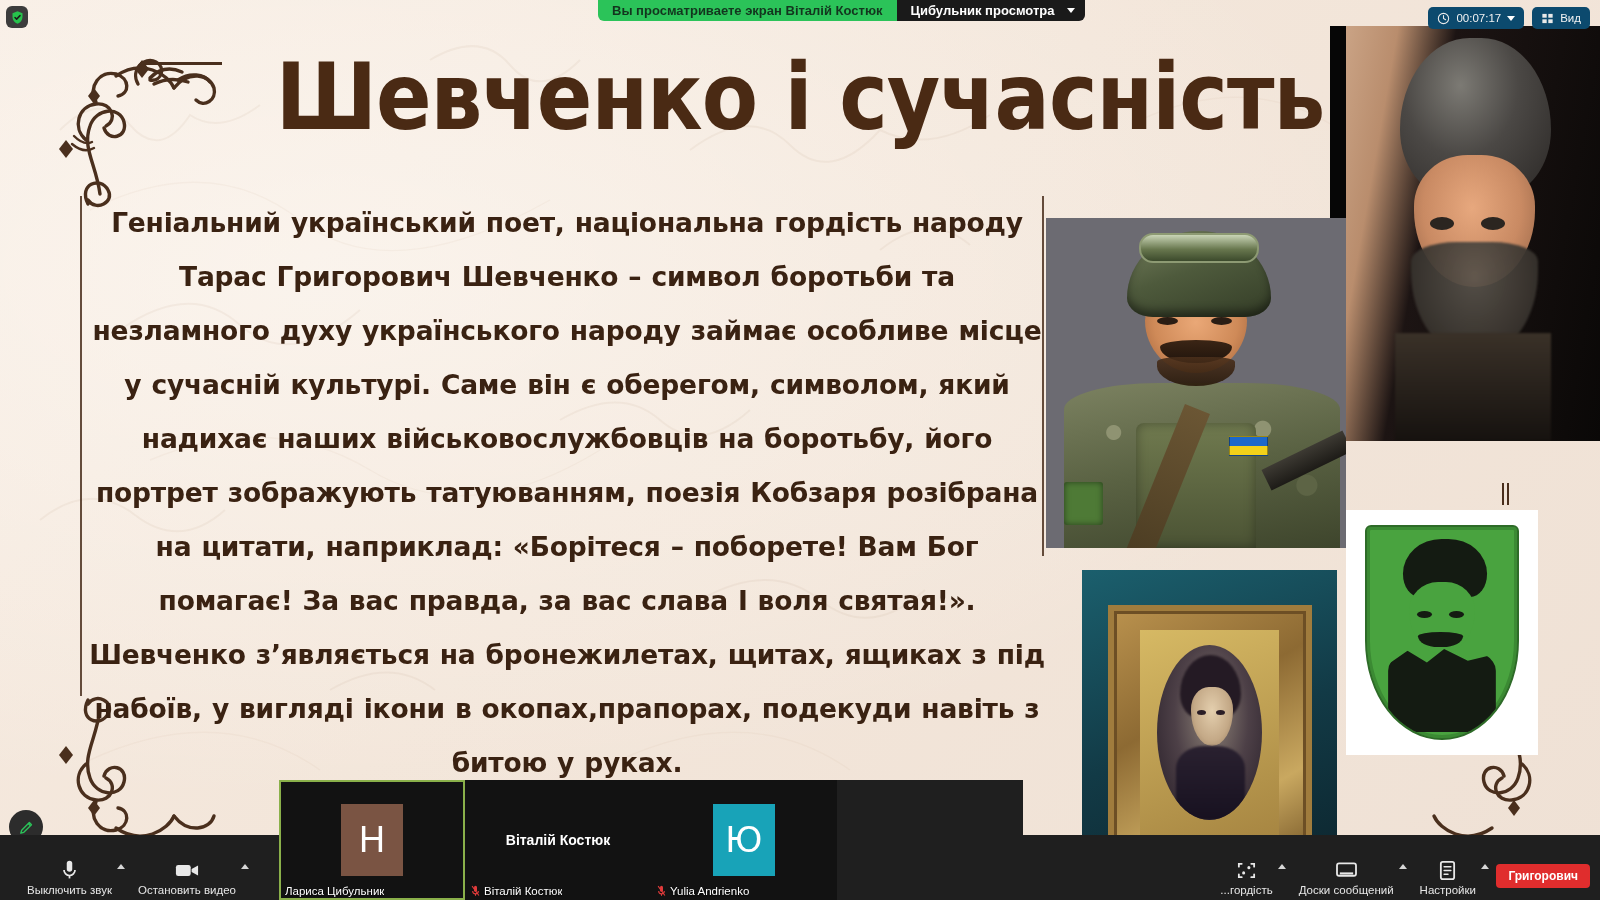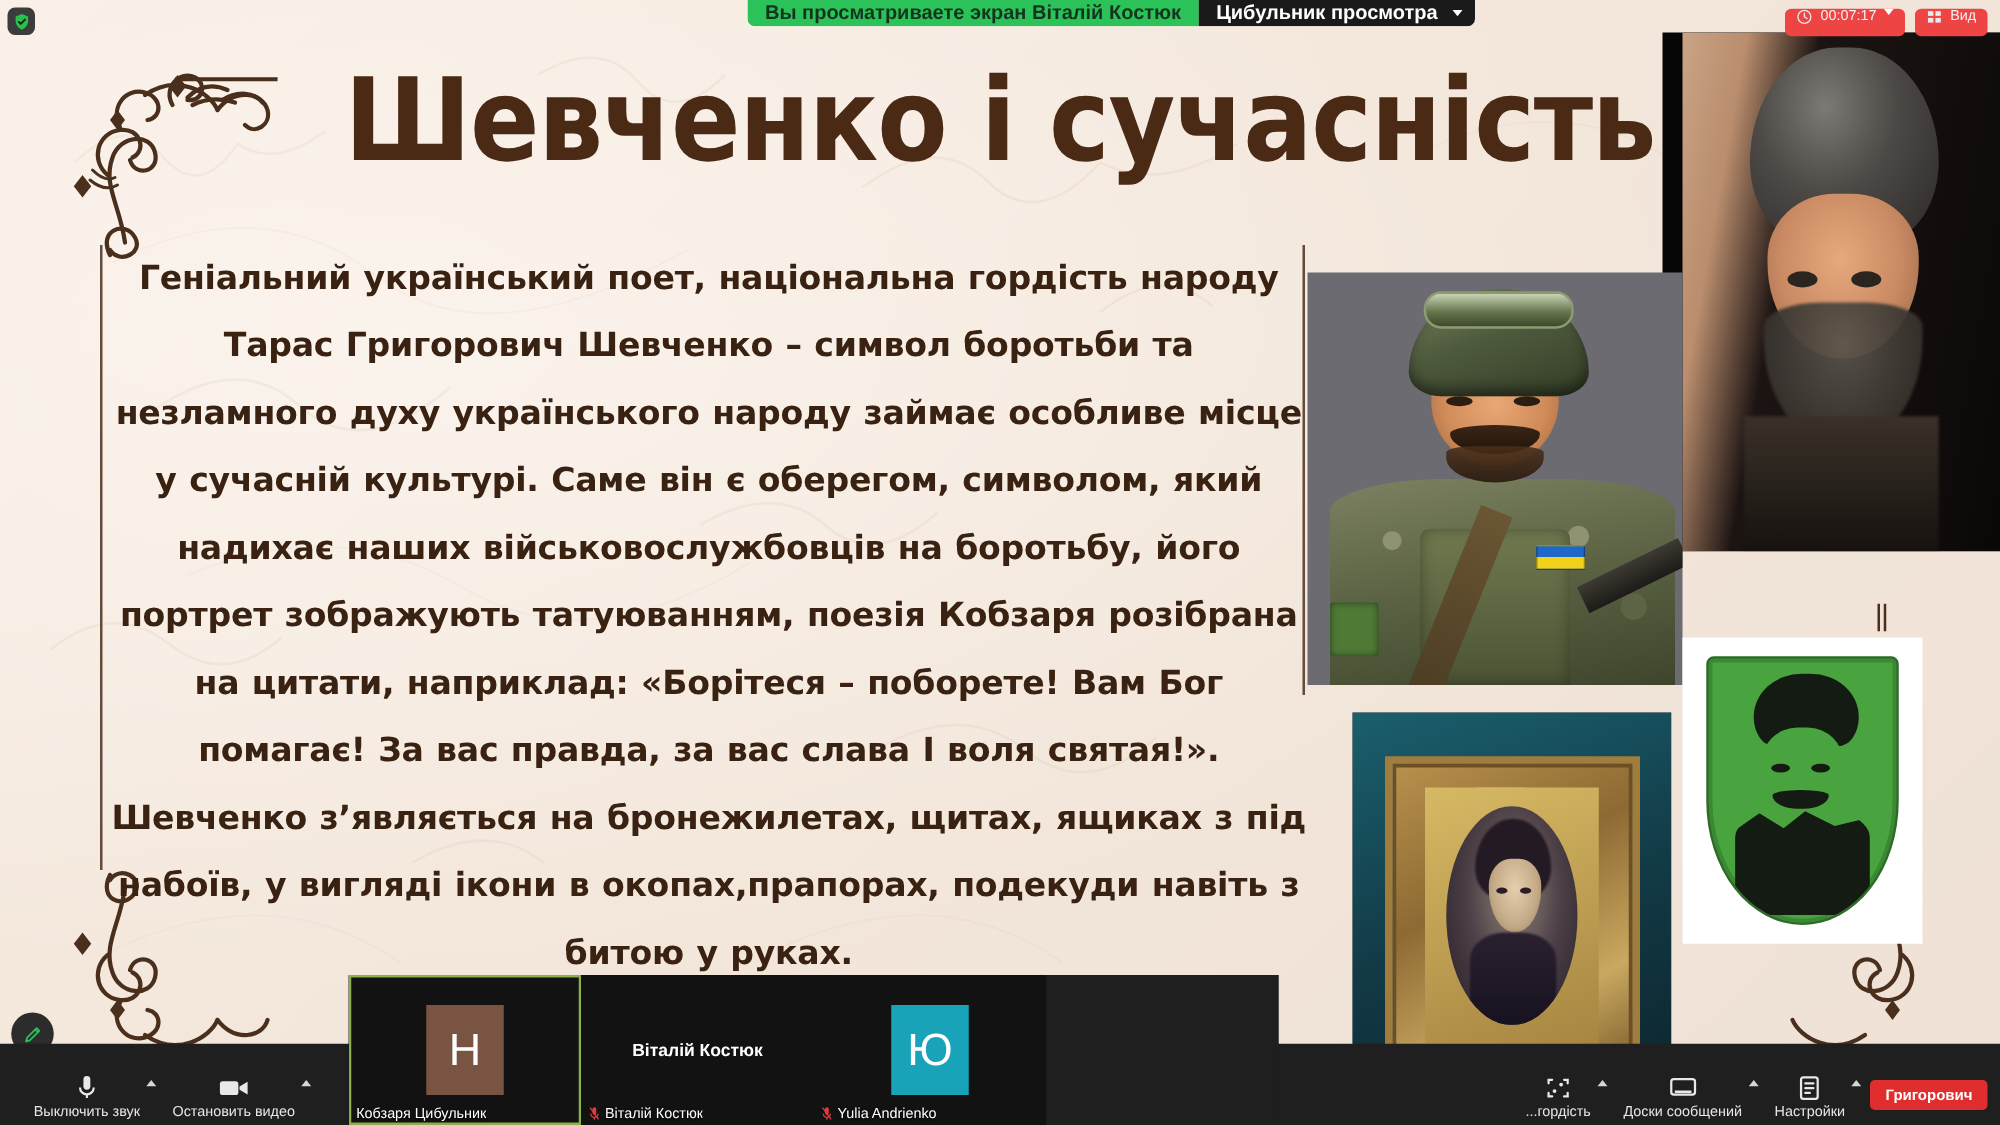--- a/index.html
+++ b/index.html
@@ -318,21 +318,21 @@
     display: flex; align-items: center; justify-content: center;
   }
 
   
   .share-bar {
     position: absolute; left: 598px; top: 0;
     height: 21px;
     display: flex; align-items: stretch;
     border-radius: 0 0 6px 6px;
     overflow: hidden;
-    font-size: 16px;
+    font-size: 13px;
     z-index: 20;
   }
   .share-bar .sharing-label {
     background: #2bc359; color: #13351e;
     display: flex; align-items: center;
     padding: 0 14px;
     font-weight: 700;
     white-space: nowrap;
   }
   .share-bar .view-opts {
@@ -349,23 +349,23 @@
     border-top: 5px solid #ffffff;
   }
 
   
   .top-right {
     position: absolute; right: 10px; top: 7px;
     display: flex; align-items: center; gap: 8px;
     z-index: 20;
   }
   .pill {
-    background: #ef4444; color: #f2f2f2;
+    background: #0c4a6e; color: #f2f2f2;
     height: 22px; border-radius: 5px;
-    display: flex; align-items: flex-start; gap: 6px;
+    display: flex; align-items: center; gap: 6px;
     padding: 0 9px;
     font-size: 11.5px;
     white-space: nowrap;
   }
 
   
   .pencil-fab {
     position: absolute; left: 9px; bottom: 56px;
     width: 34px; height: 34px; border-radius: 50%;
     background: #2c2c2c;
@@ -709,21 +709,21 @@
   </div>
 
   <div class="filmstrip">
 
 
     <div class="tile active">
       <div class="avatar-initial" style="background:#7a5443">
         <span>Н</span>
       </div>
       <div class="tile-name">
-        <span>Кобзаря Цибульник</span>
+        <span>Лариса Цибульник</span>
       </div>
     </div>
 
     <div class="tile">
       <div class="tile-center-name">Віталій Костюк</div>
       <div class="tile-name">
         <span class="mic-muted">
           <svg width="9" height="12" viewBox="0 0 12 16">
             <rect x="4" y="1" width="4" height="8" rx="2" fill="#e23b3b"></rect>
             <path d="M2.2 8 a3.8 3.8 0 0 0 7.6 0" fill="none" stroke="#e23b3b" stroke-width="1.4"></path>

